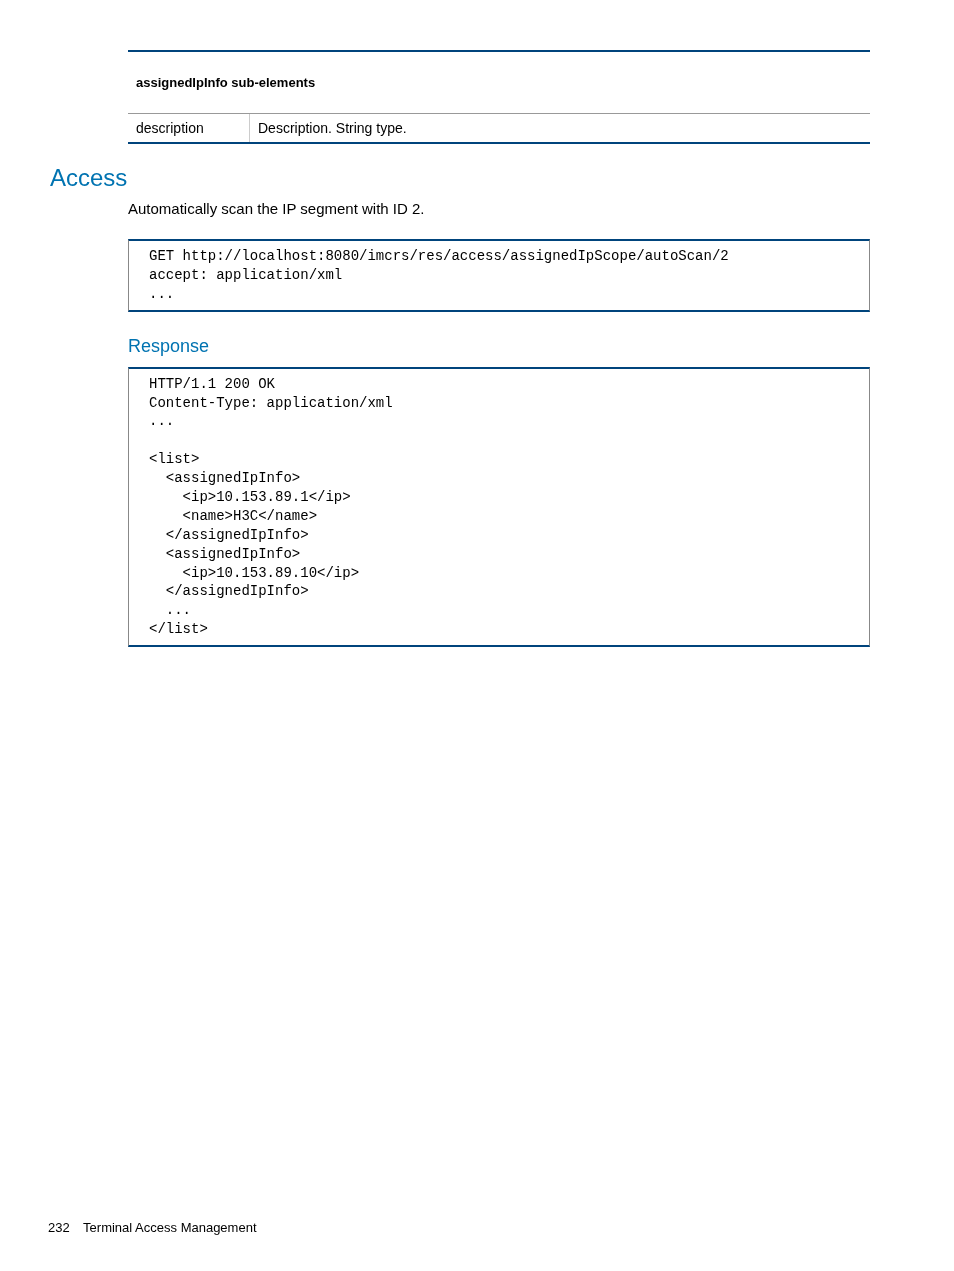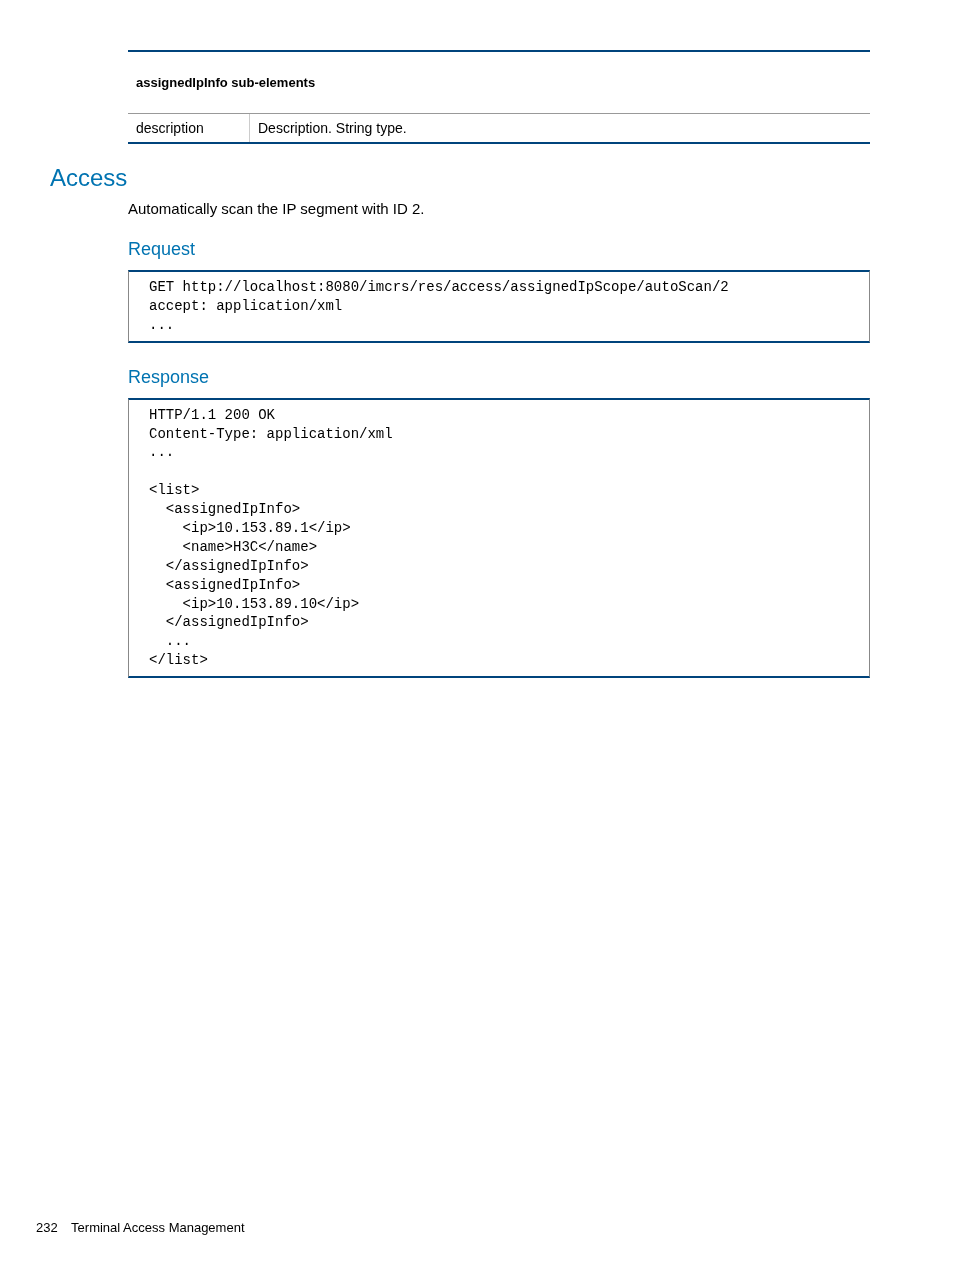--- a/index.html
+++ b/index.html
@@ -65,21 +65,21 @@
     border-left: 1px solid #888;
     border-right: 1px solid #888;
     padding: 6px 20px;
     margin: 0 0 24px 0;
     white-space: pre;
     line-height: 1.35;
   }
   .footer {
     position: absolute;
     bottom: 36px;
-    left: 36px;
+    left: 48px;
     font-size: 13px;
   }
   .footer .pn {
     margin-right: 10px;
   }
 </style>
 </head>
 <body>
 
 <div class="content-area">
@@ -97,21 +97,20 @@
       </tr>
     </tbody>
   </table>
 </div>
 
 <h2 class="example">Access</h2>
 
 <div class="content-area">
   <p class="desc">Automatically scan the IP segment with ID 2.</p>
 
-  <h3 class="sub">Request</h3>
   <pre class="code">GET http://localhost:8080/imcrs/res/access/assignedIpScope/autoScan/2
 accept: application/xml
 ...</pre>
 
   <h3 class="sub">Response</h3>
   <pre class="code">HTTP/1.1 200 OK
 Content-Type: application/xml
 ...
 
 &lt;list&gt;

